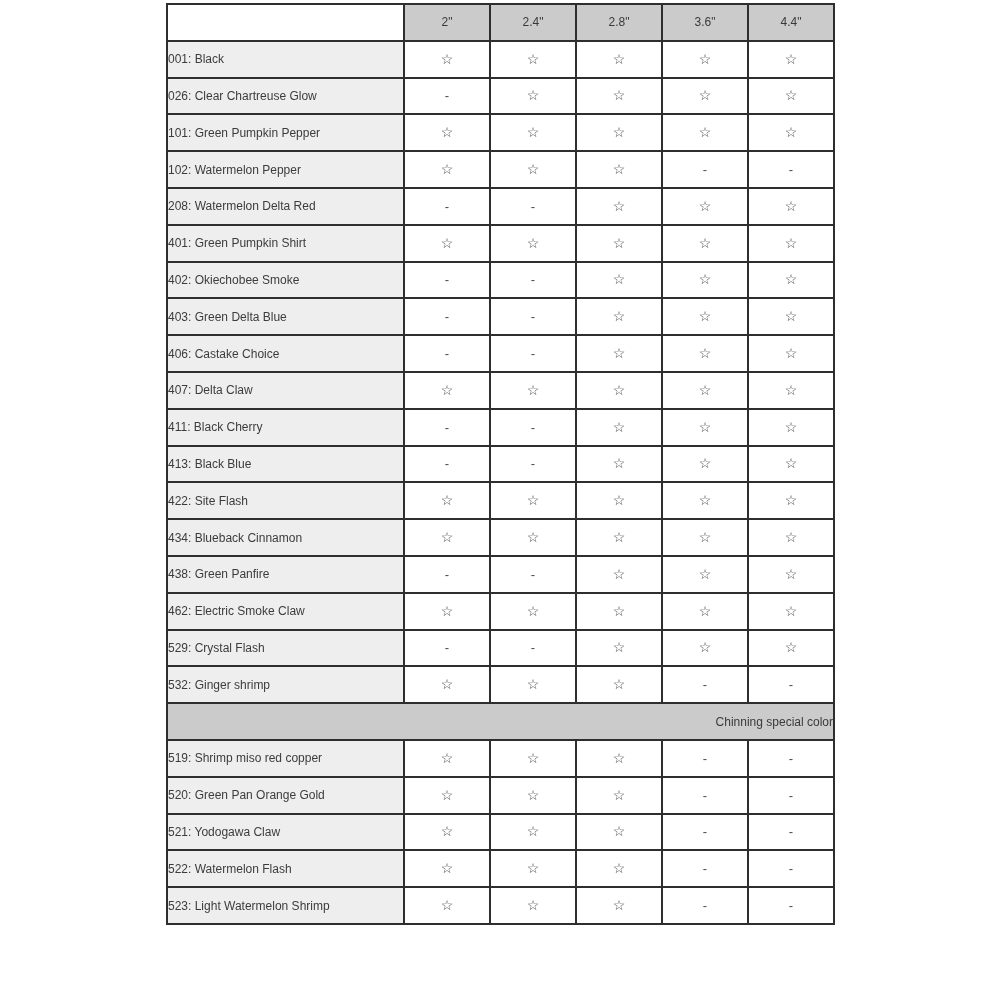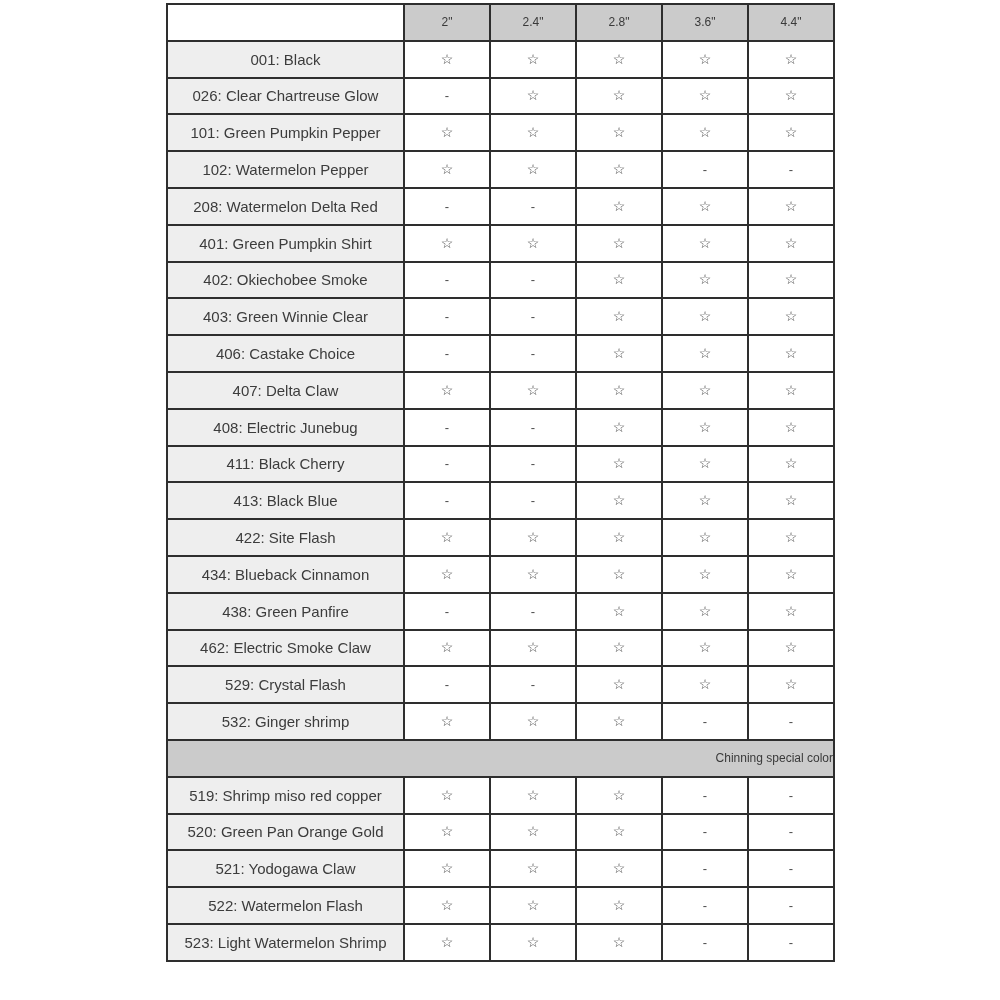--- a/index.html
+++ b/index.html
@@ -43,22 +43,22 @@
   th.size-header {
     background: #cbcbcb;
     color: #3a3a3a;
     font-size: 12px;
     text-align: center;
     vertical-align: middle;
   }
   td.label-cell {
     background: #eeeeee;
     color: #3c3c3c;
-    font-size: 15px;
-    text-align: center;
+    font-size: 12px;
+    text-align: left;
     vertical-align: middle;
     padding-left: 13px;
   }
   td.mark-cell {
     background: #ffffff;
     text-align: center;
     vertical-align: middle;
     color: #4a4a4a;
     font-size: 13px;
   }
@@ -157,47 +157,39 @@
           </tr>
           <tr>
             <td class="label-cell">402: Okiechobee Smoke</td>
             <td class="mark-cell"><span class="dash">-</span></td>
             <td class="mark-cell"><span class="dash">-</span></td>
             <td class="mark-cell"><span class="star">☆</span></td>
             <td class="mark-cell"><span class="star">☆</span></td>
             <td class="mark-cell"><span class="star">☆</span></td>
           </tr>
           <tr>
-            <td class="label-cell">403: Green Winnie Clear</td>
+            <td class="label-cell">403: Green Delta Blue</td>
             <td class="mark-cell"><span class="dash">-</span></td>
             <td class="mark-cell"><span class="dash">-</span></td>
             <td class="mark-cell"><span class="star">☆</span></td>
             <td class="mark-cell"><span class="star">☆</span></td>
             <td class="mark-cell"><span class="star">☆</span></td>
           </tr>
           <tr>
             <td class="label-cell">406: Castake Choice</td>
             <td class="mark-cell"><span class="dash">-</span></td>
             <td class="mark-cell"><span class="dash">-</span></td>
             <td class="mark-cell"><span class="star">☆</span></td>
             <td class="mark-cell"><span class="star">☆</span></td>
             <td class="mark-cell"><span class="star">☆</span></td>
           </tr>
           <tr>
             <td class="label-cell">407: Delta Claw</td>
             <td class="mark-cell"><span class="star">☆</span></td>
             <td class="mark-cell"><span class="star">☆</span></td>
-            <td class="mark-cell"><span class="star">☆</span></td>
-            <td class="mark-cell"><span class="star">☆</span></td>
-            <td class="mark-cell"><span class="star">☆</span></td>
-          </tr>
-          <tr>
-            <td class="label-cell">408: Electric Junebug</td>
-            <td class="mark-cell"><span class="dash">-</span></td>
-            <td class="mark-cell"><span class="dash">-</span></td>
             <td class="mark-cell"><span class="star">☆</span></td>
             <td class="mark-cell"><span class="star">☆</span></td>
             <td class="mark-cell"><span class="star">☆</span></td>
           </tr>
           <tr>
             <td class="label-cell">411: Black Cherry</td>
             <td class="mark-cell"><span class="dash">-</span></td>
             <td class="mark-cell"><span class="dash">-</span></td>
             <td class="mark-cell"><span class="star">☆</span></td>
             <td class="mark-cell"><span class="star">☆</span></td>

